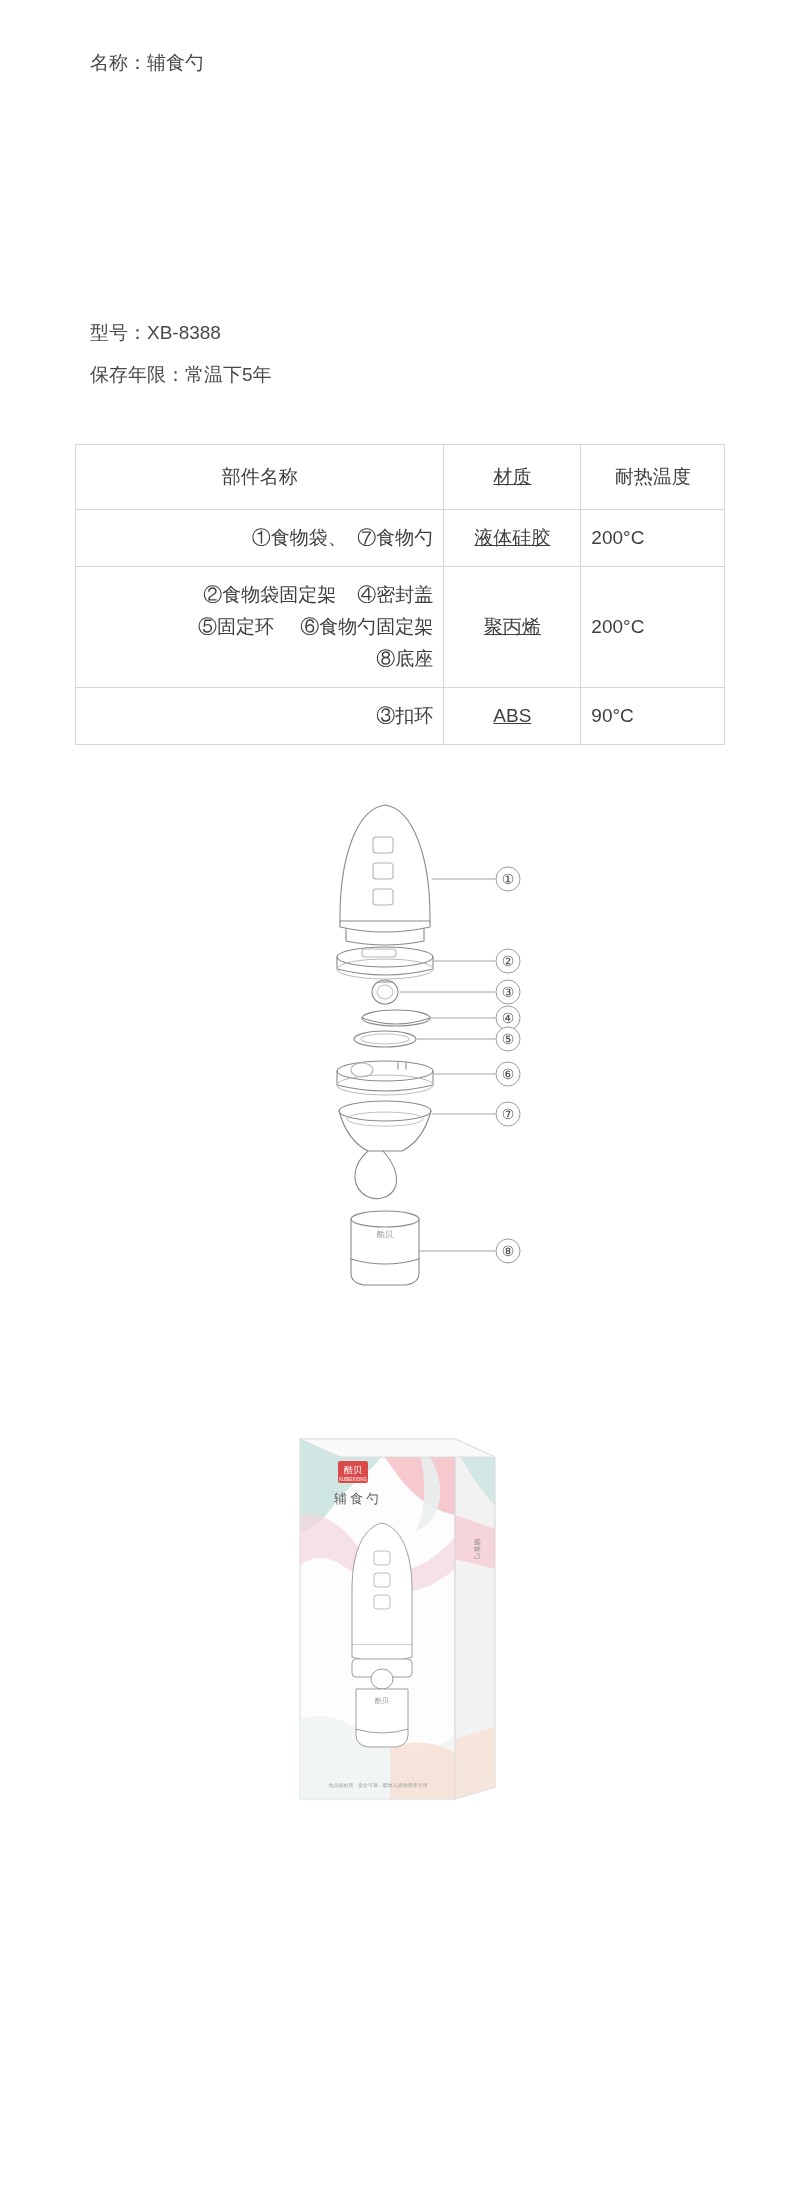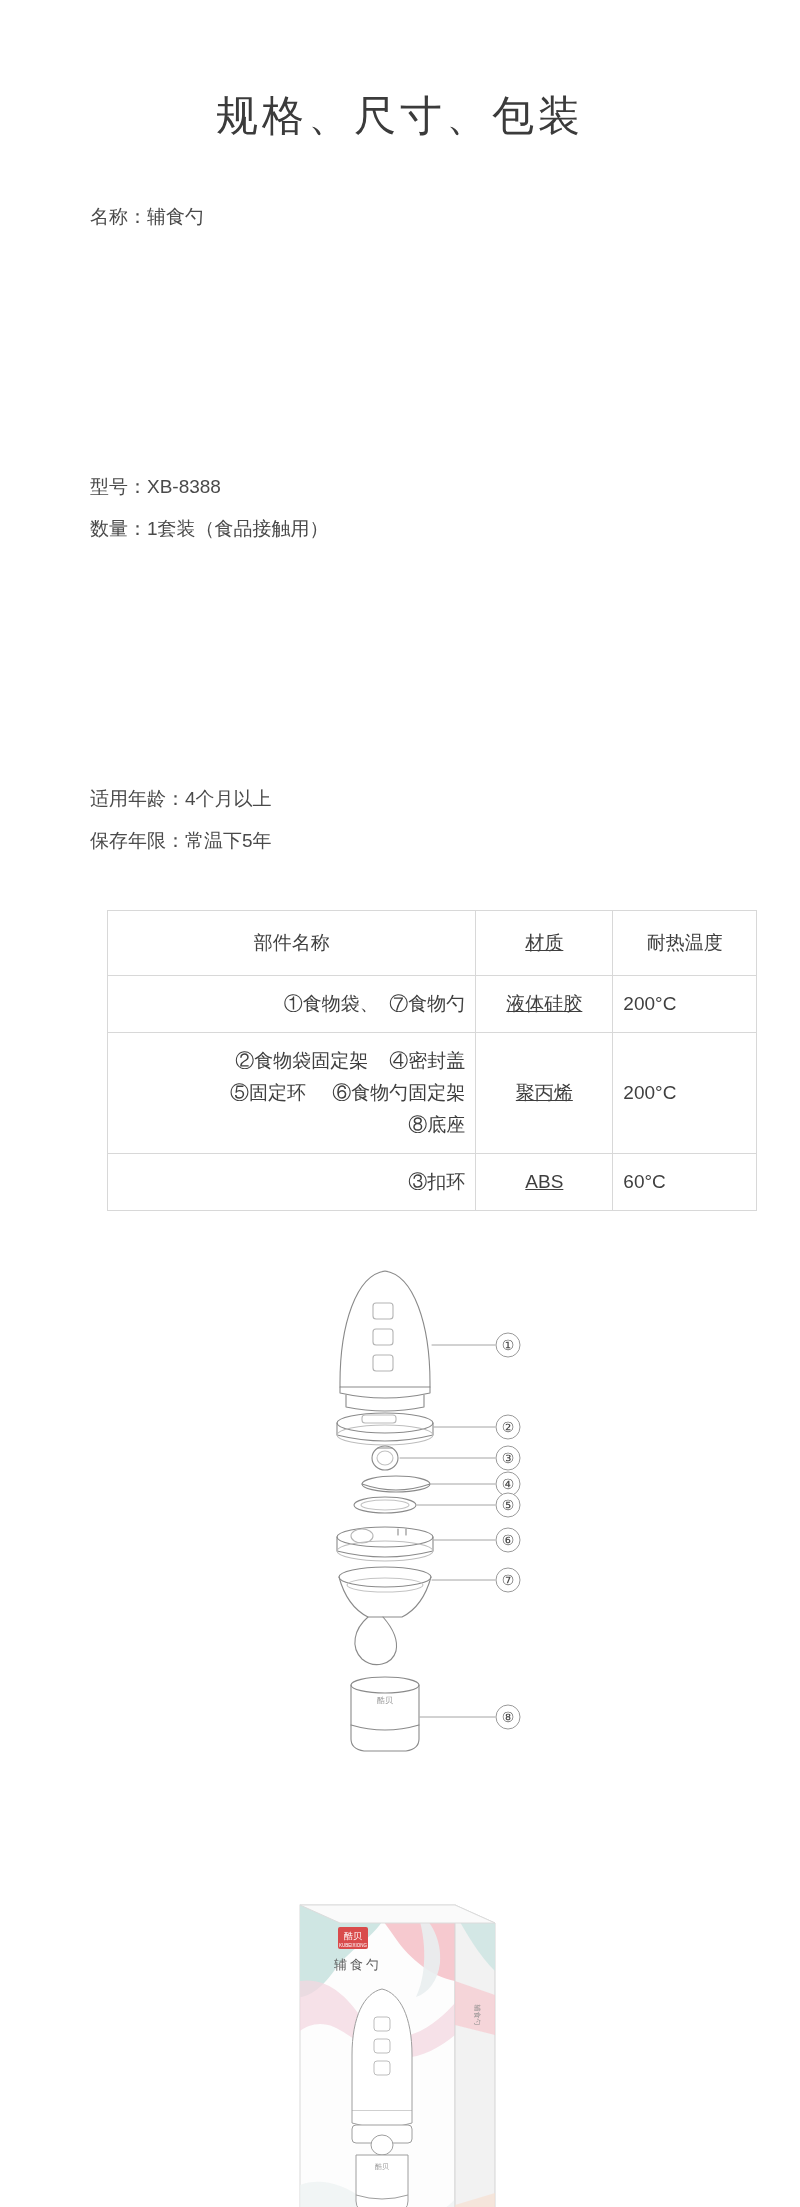--- a/index.html
+++ b/index.html
@@ -57,21 +57,20 @@
   
   .table-wrap {
     margin: 48px auto 0 auto;
     width: 650px;
   }
   table.parts {
     border-collapse: collapse;
     width: 100%;
     font-size: 19px;
     color: #3f3f3f;
-    margin-left: 32px;
   }
   table.parts th, table.parts td {
     border: 1px solid #d8d8d8;
     padding: 12px 10px;
     vertical-align: middle;
   }
   table.parts th {
     font-weight: 400;
     text-align: center;
     height: 40px;
@@ -114,30 +113,25 @@
   .package svg {
     display: block;
     margin: 0 auto;
   }
 </style>
 </head>
 <body>
 
 <div class="page">
 
-  <div class="title">规格、尺寸、包装</div>
 
   <div class="specs">
     <div class="spec-row">
       <div class="spec-col-a">名称：辅食勺</div>
       <div class="spec-col-b">型号：XB-8388</div>
-    </div>
-    <div class="spec-row">
-      <div class="spec-col-a">数量：1套装（食品接触用）</div>
-      <div class="spec-col-b">适用年龄：4个月以上</div>
     </div>
     <div class="spec-row">
       <div class="spec-col-b">保存年限：常温下5年</div>
     </div>
   </div>
 
   <div class="table-wrap">
     <table class="parts">
       <thead>
         <tr>
@@ -161,21 +155,21 @@
             <div class="name-line">⑧底座</div>
           </td>
           <td class="c-mat">聚丙烯</td>
           <td class="c-temp">200°C</td>
         </tr>
         <tr>
           <td class="c-name">
             <div class="name-line">③扣环</div>
           </td>
           <td class="c-mat">ABS</td>
-          <td class="c-temp">60°C</td>
+          <td class="c-temp">90°C</td>
         </tr>
       </tbody>
     </table>
   </div>
 
   <div class="diagram">
     <svg width="520" height="540" viewBox="0 0 520 540">
       <g fill="none" stroke="#8a8a8a" stroke-width="1.1" stroke-linecap="round" stroke-linejoin="round">
 
         <g>

